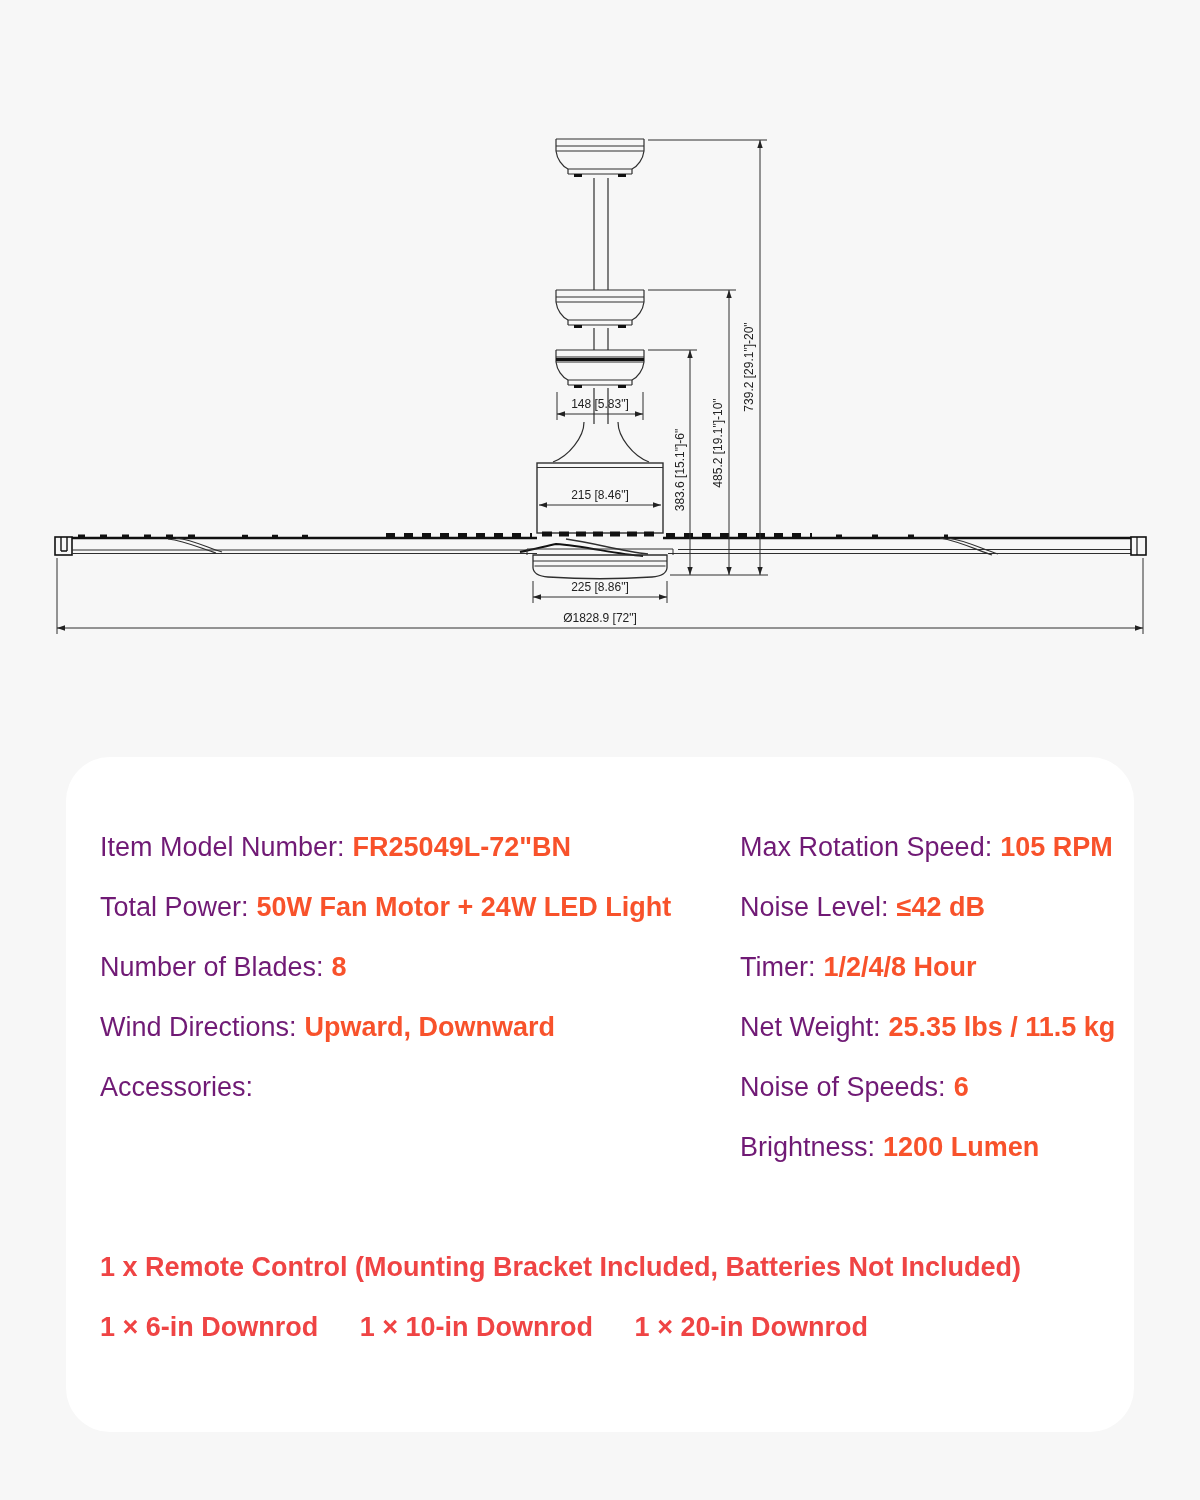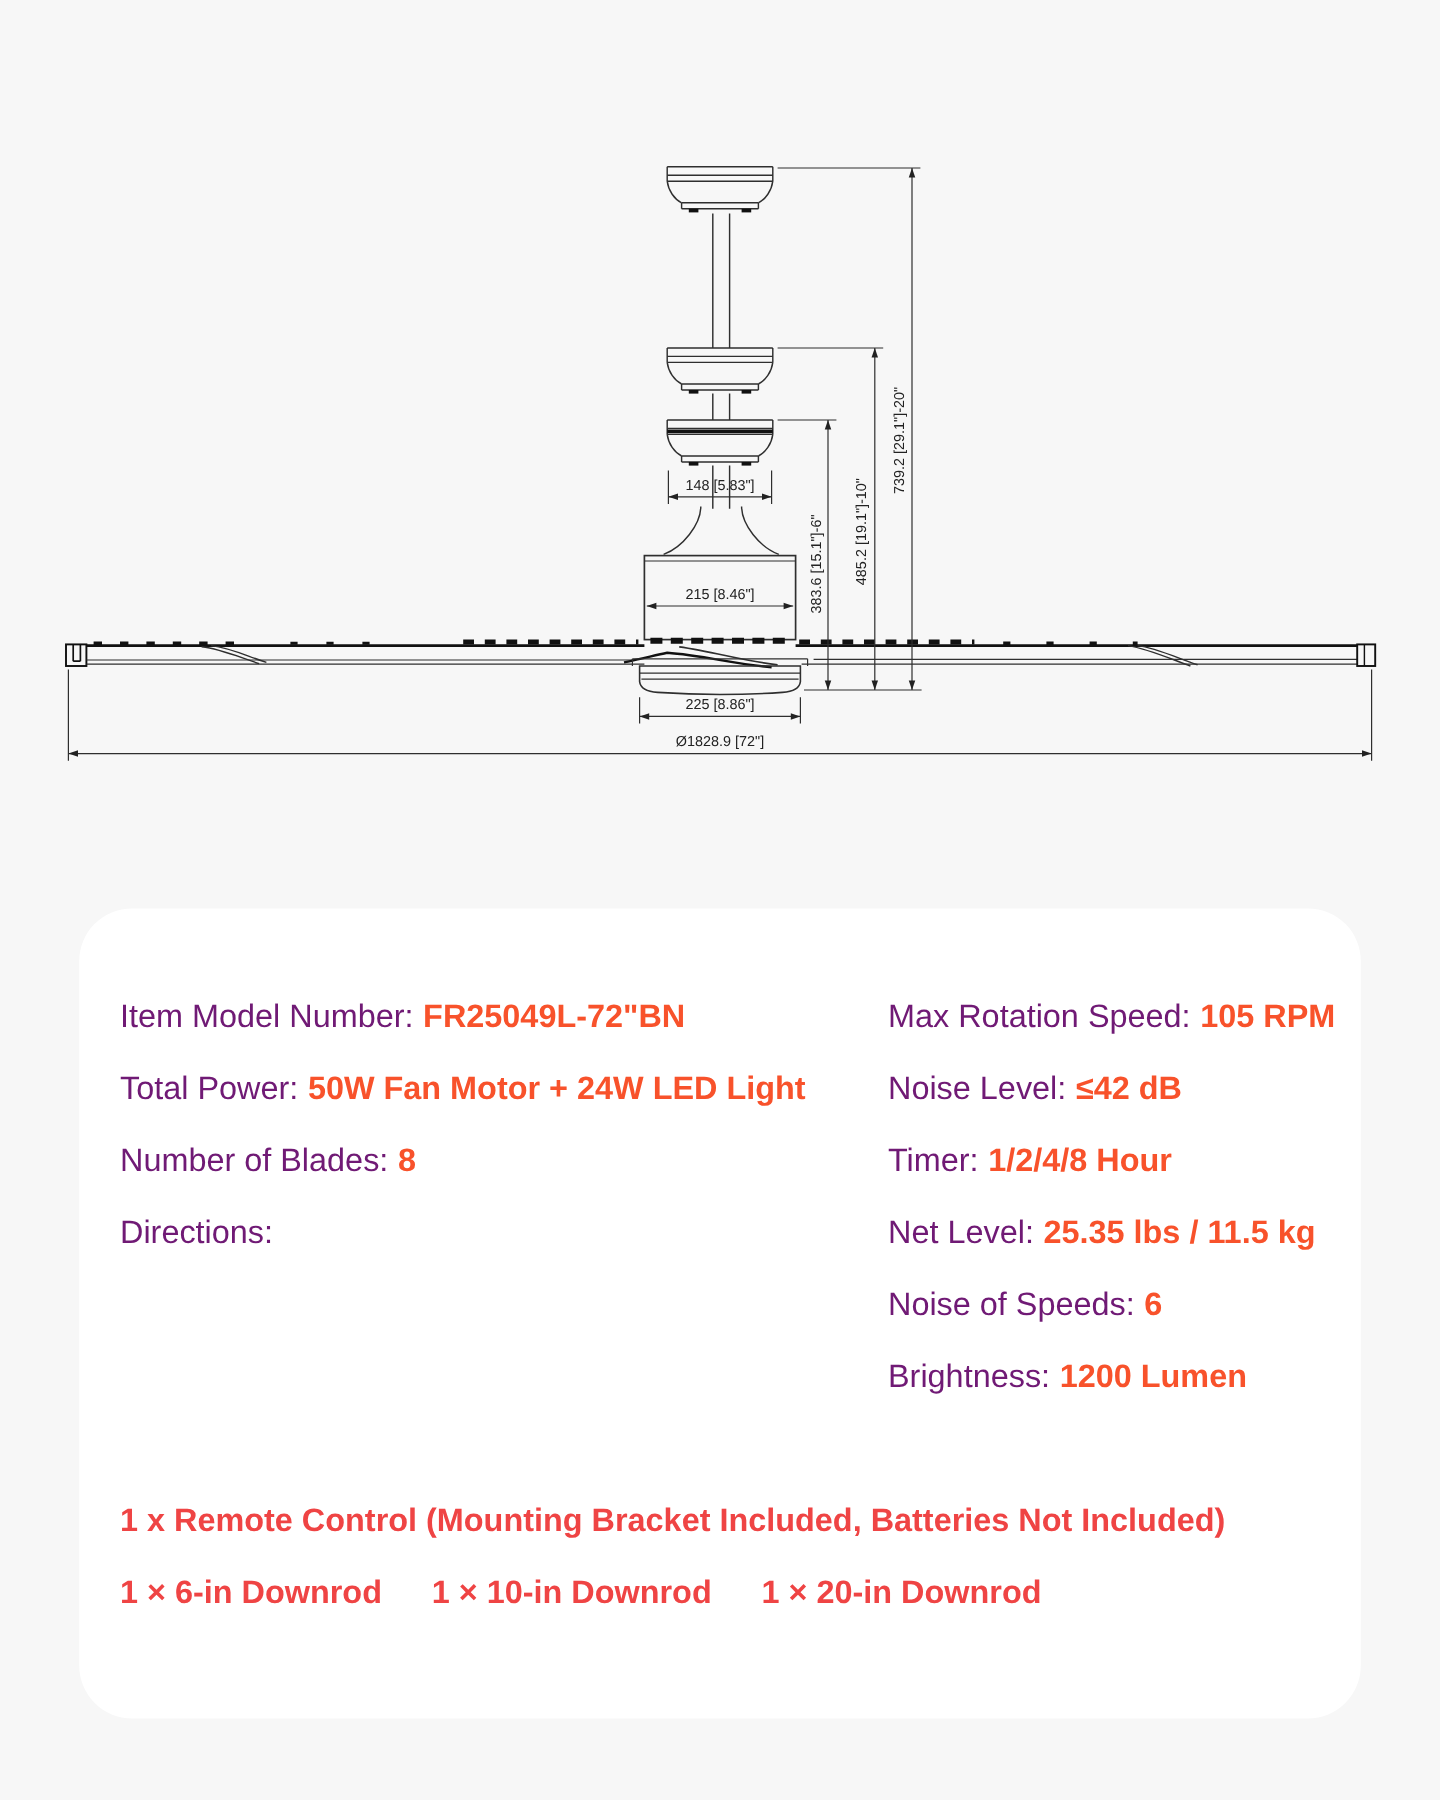--- a/index.html
+++ b/index.html
@@ -155,36 +155,39 @@
       <div class="specrow">
         <span class="lbl">Item Model Number:</span><span class="val">FR25049L-72"BN</span>
       </div>
       <div class="specrow">
         <span class="lbl">Total Power:</span><span class="val">50W Fan Motor + 24W LED Light</span>
       </div>
       <div class="specrow">
         <span class="lbl">Number of Blades:</span><span class="val">8</span>
       </div>
       <div class="specrow">
-        <span class="lbl">Directions:</span>
+        <span class="lbl">Wind Directions:</span><span class="val">Upward, Downward</span>
+      </div>
+      <div class="specrow">
+        <span class="lbl">Accessories:</span>
       </div>
     </div>
 
     <div class="speccol right">
       <div class="specrow">
         <span class="lbl">Max Rotation Speed:</span><span class="val">105 RPM</span>
       </div>
       <div class="specrow">
         <span class="lbl">Noise Level:</span><span class="val">≤42 dB</span>
       </div>
       <div class="specrow">
         <span class="lbl">Timer:</span><span class="val">1/2/4/8 Hour</span>
       </div>
       <div class="specrow">
-        <span class="lbl">Net Level:</span><span class="val">25.35 lbs / 11.5 kg</span>
+        <span class="lbl">Net Weight:</span><span class="val">25.35 lbs / 11.5 kg</span>
       </div>
       <div class="specrow">
         <span class="lbl">Noise of Speeds:</span><span class="val">6</span>
       </div>
       <div class="specrow">
         <span class="lbl">Brightness:</span><span class="val">1200 Lumen</span>
       </div>
     </div>
 
     <div class="acc-line l1">1 x Remote Control (Mounting Bracket Included, Batteries Not Included)</div>

